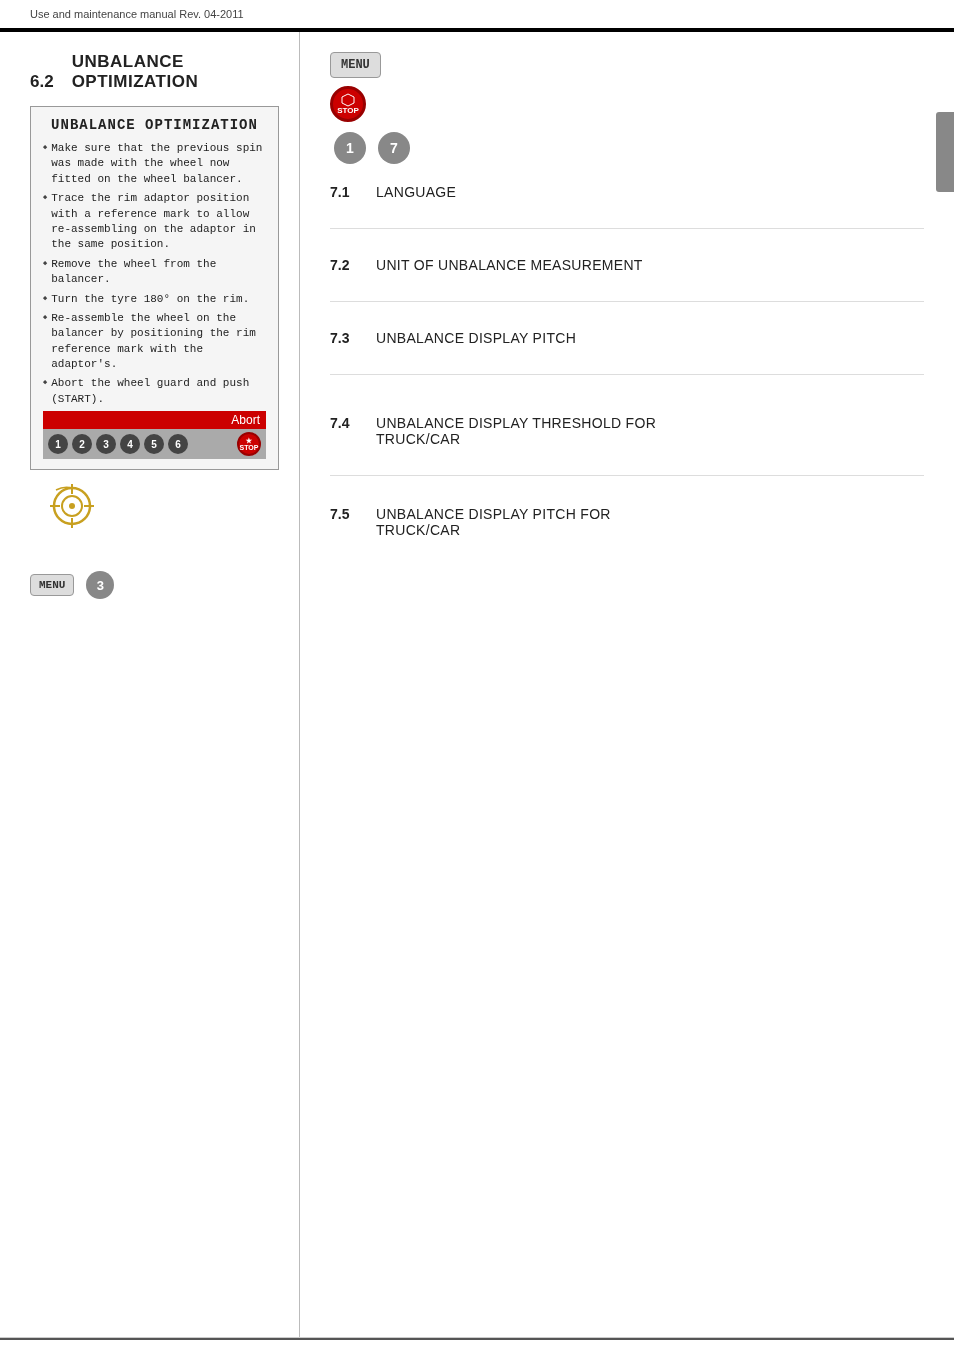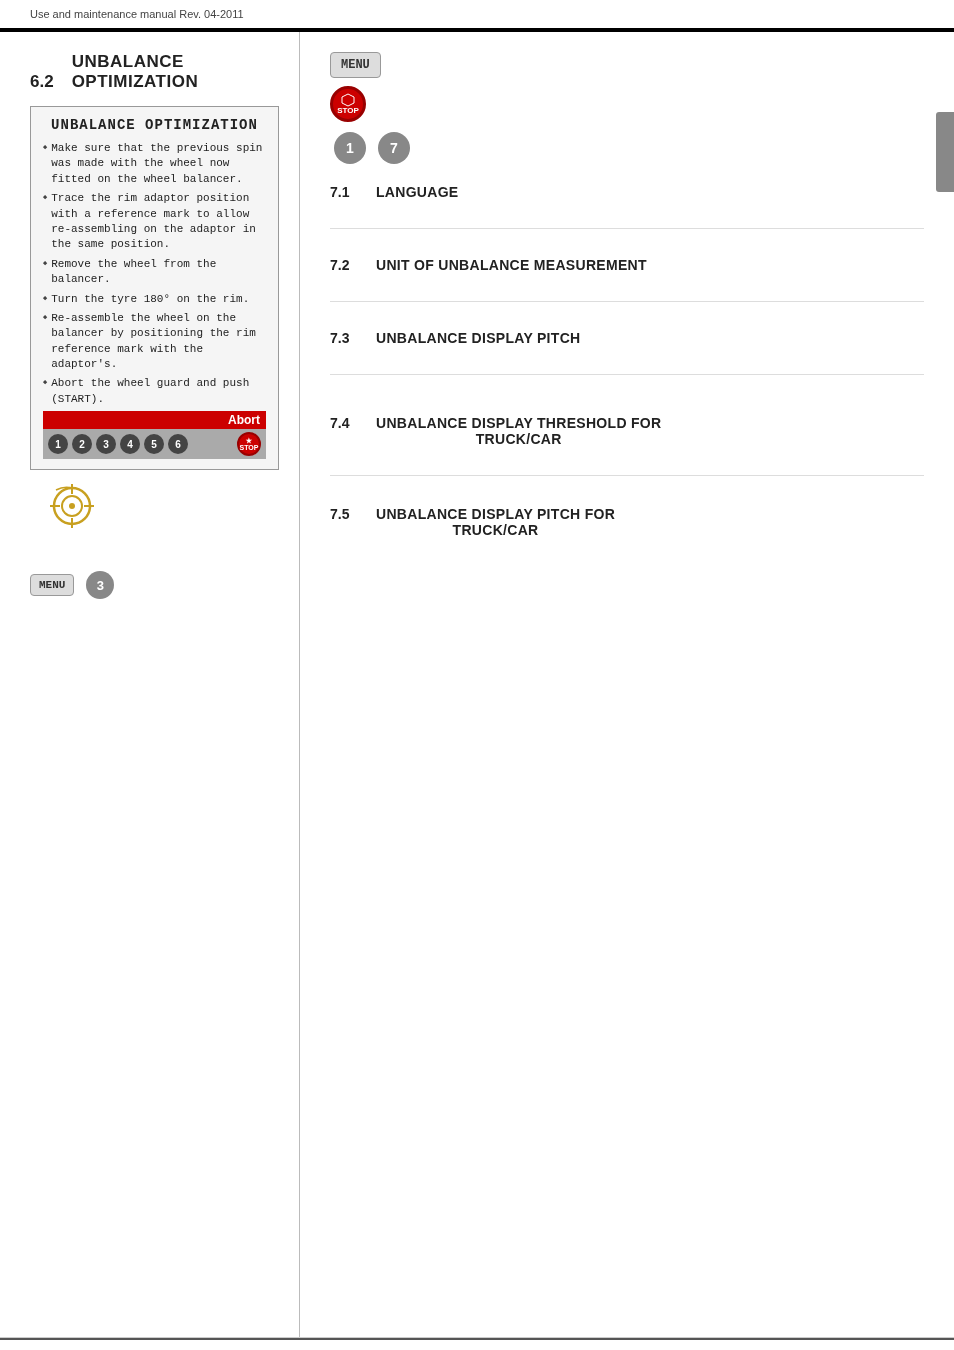--- a/index.html
+++ b/index.html
@@ -126,21 +126,21 @@
       margin-top: 2px;
       flex-shrink: 0;
       color: #444;
     }
 
     
     .abort-bar {
       background: #c00;
       color: #fff;
       font-size: 12px;
-      font-weight: bold;
+      font-weight: normal;
       text-align: right;
       padding: 2px 6px;
       margin-bottom: 0;
     }
 
     
     .number-strip {
       display: flex;
       background: #aaa;
       padding: 3px 5px;
@@ -289,25 +289,24 @@
       gap: 16px;
     }
     .sub-num {
       font-size: 14px;
       font-weight: bold;
       color: #222;
       min-width: 30px;
     }
     .sub-title {
       font-size: 14px;
-      font-weight: bold;
+      font-weight: normal;
       color: #222;
       text-transform: uppercase;
       letter-spacing: 0.3px;
-      text-align: center;
     }
   </style>
 </head>
 <body>
 
 <div class="page-wrapper">
 
   <div class="header-bar">
     <span>Use and maintenance manual Rev. 04-2011</span>
   </div>

